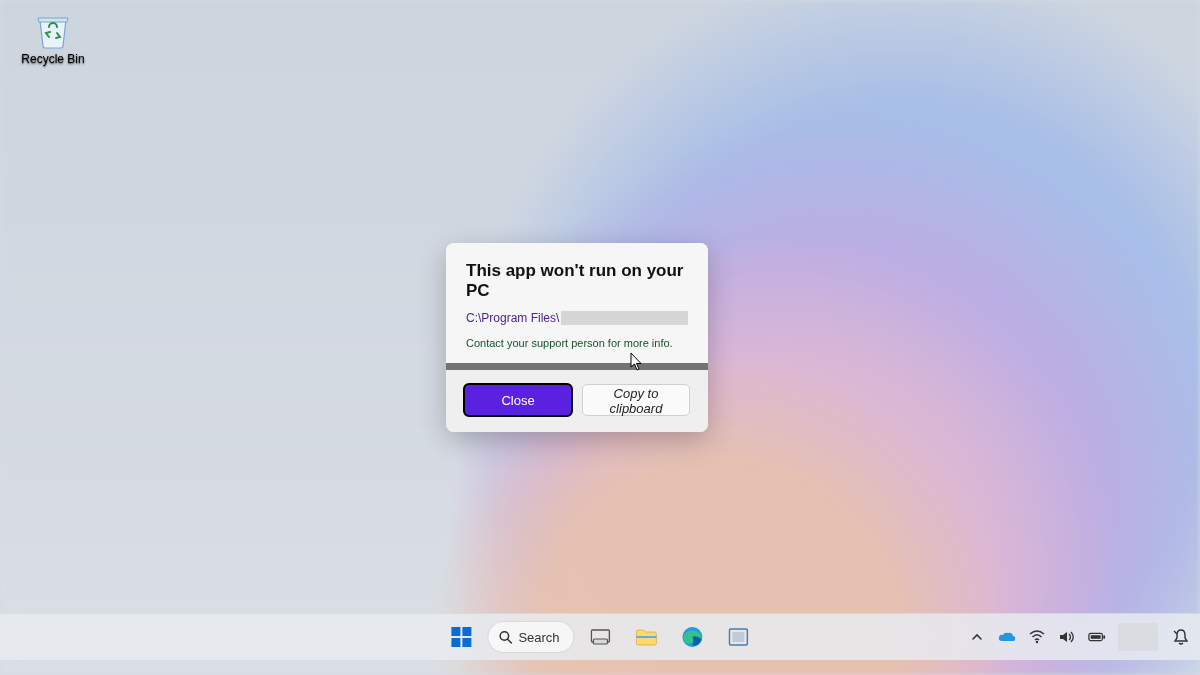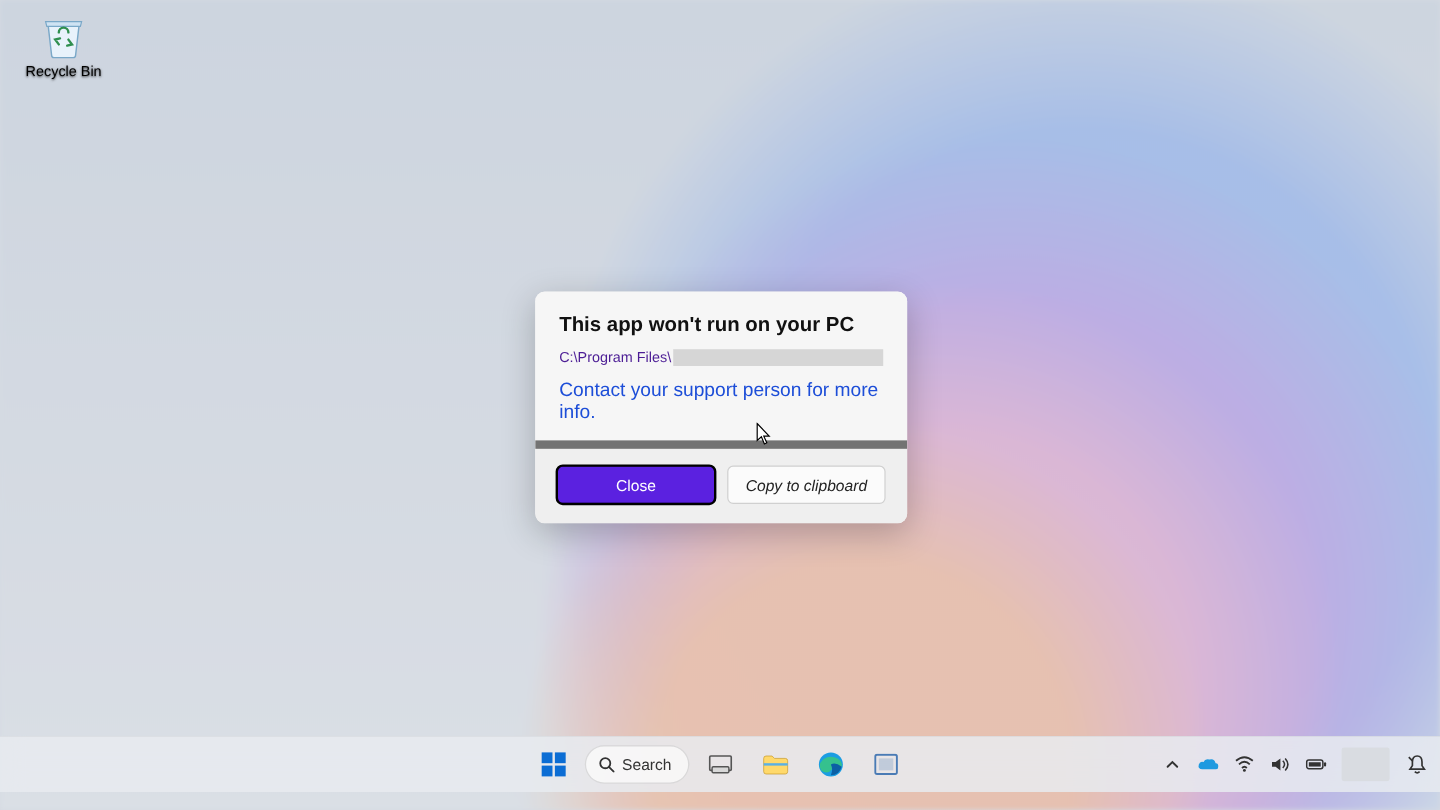--- a/index.html
+++ b/index.html
@@ -52,21 +52,21 @@
     display: flex;
     align-items: center;
     justify-content: center;
   }
 
   
   .dialog {
     position: absolute;
     left: 446px;
     top: 243px;
-    width: 310px;
+    width: 262px;
     background: #f3f3f3;
     border-radius: 8px;
     box-shadow: 0 8px 28px rgba(0,0,0,0.23);
     overflow: hidden;
     font-size: 13px;
     color: #1b1b1b;
   }
   .dialog .content {
     padding: 18px 20px 14px 20px;
     background: #f6f6f6;
@@ -88,22 +88,22 @@
     white-space: nowrap;
   }
   .dialog .redaction {
     display: inline-block;
     height: 14px;
     background: #d6d6d6;
     flex: 1;
     margin-left: 2px;
   }
   .dialog .subtext {
-    font-size: 16px;
-    color: #1d4ed8;
+    font-size: 11px;
+    color: #14532d;
   }
   .dialog .button-row {
     display: flex;
     gap: 10px;
     padding: 14px 18px 16px 18px;
     background: #efefef;
     border-top: 7px solid #737373;
   }
   .dialog button {
     flex: 1;

